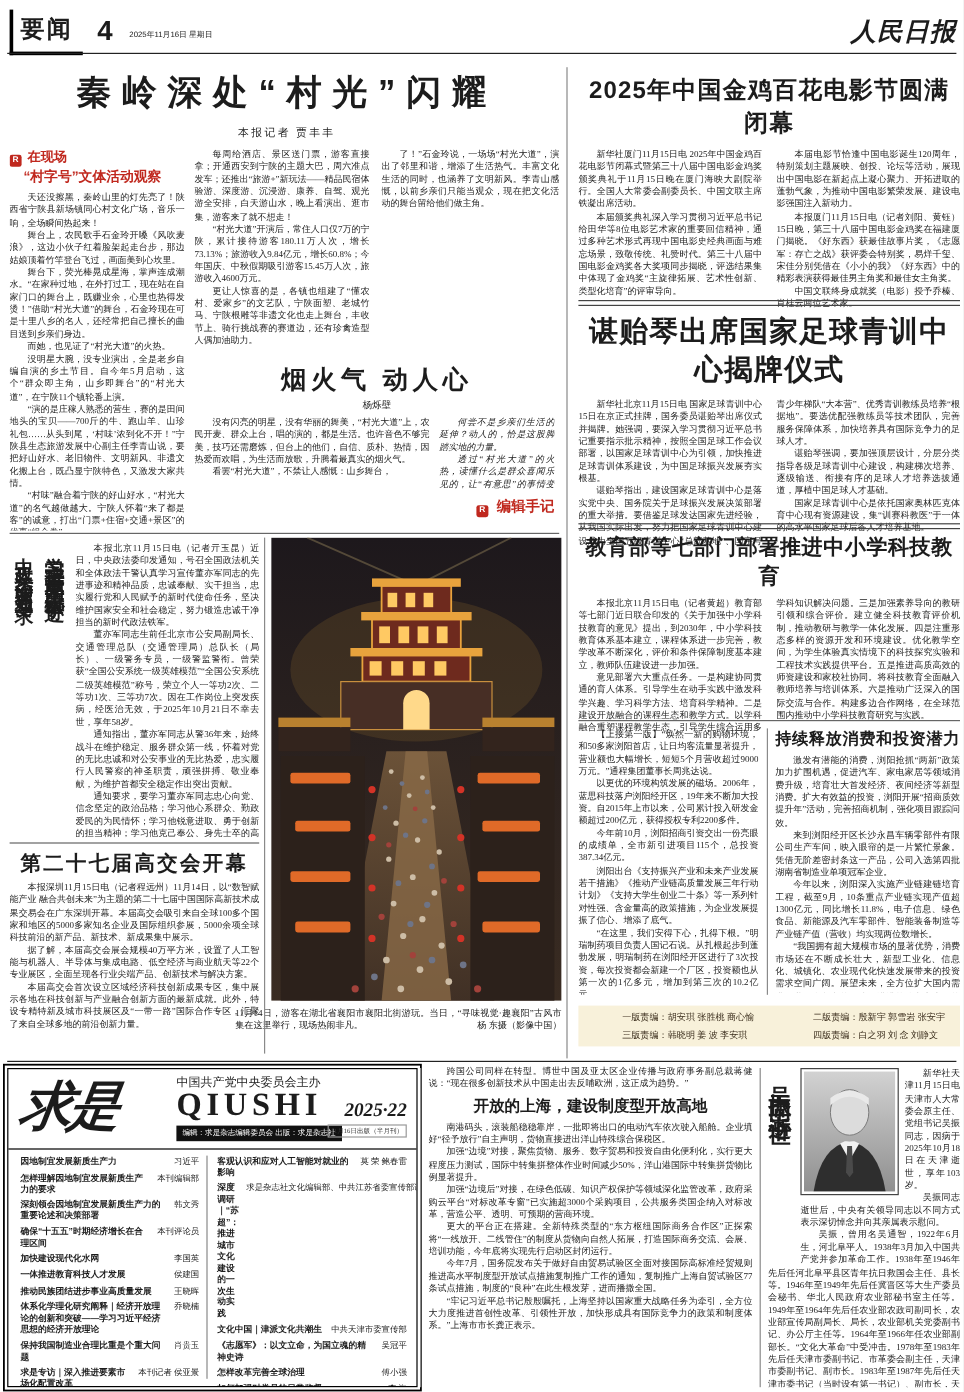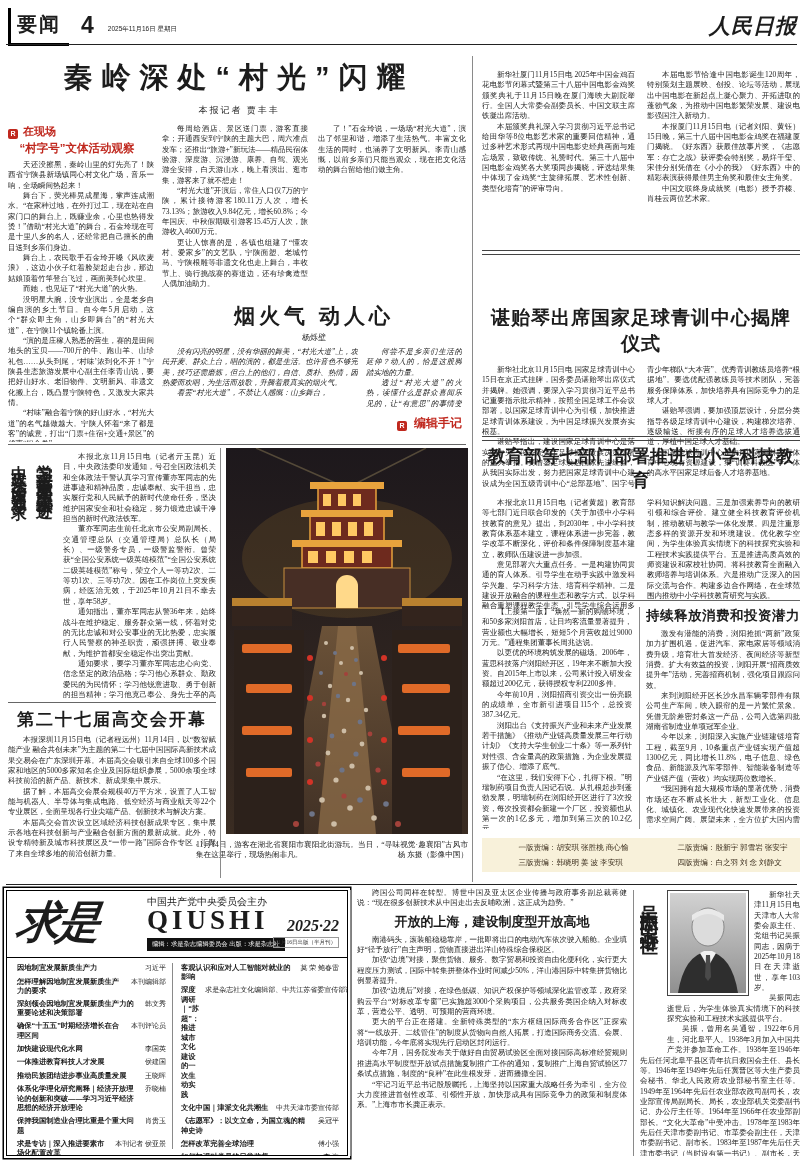--- a/index.html
+++ b/index.html
@@ -43,42 +43,42 @@
   <div class="abs center" style="left:10px;top:104px;width:458px;font-size:9px;letter-spacing:2px;">本报记者  贾丰丰</div>
 
   <div class="abs body-text" style="left:8px;top:124px;width:146px;height:318px;">
     <div style="text-indent:0;margin-bottom:2px;">
       <span class="kicker-icon">R</span>
       <span class="red head-sans" style="font-size:11px;">在现场</span>
     </div>
     <div class="red head-sans" style="font-size:11.5px;text-indent:1em;margin-bottom:3px;">“村字号”文体活动观察</div>
     <div>
         <p>天还没擦黑，秦岭山里的灯先亮了！陕西省宁陕县新场镇同心村文化广场，音乐一响，全场瞬间热起来！</p>
+        <p>舞台上，农民歌手石金玲开嗓《风吹麦浪》，这边小伙子红着脸架起走台步，那边姑娘顶着竹竿登台飞过，画面美到心坎里。</p>
         <p>舞台下，荧光棒晃成星海，掌声连成潮水。“在家种过地，在外打过工，现在站在自家门口的舞台上，既赚业余，心里也热得发烫！”借助“村光大道”的舞台，石金玲现在可是十里八乡的名人，还经常把自己擅长的曲目送到乡亲们身边。</p>
-        <p>舞台上，农民歌手石金玲开嗓《风吹麦浪》，这边小伙子红着脸架起走台步，那边姑娘顶着竹竿登台飞过，画面美到心坎里。</p>
         <p>而她，也见证了“村光大道”的火热。</p>
         <p>没明星大腕，没专业演出，全是老乡自编自演的乡土节目。自今年5月启动，这个“群众即主角，山乡即舞台”的“村光大道”，在宁陕11个镇轮番上演。</p>
         <p>“演的是庄稼人熟悉的营生，赛的是田间地头的宝贝——700斤的牛、跑山羊、山珍礼包……从头到尾，‘村味’浓到化不开！”宁陕县生态旅游发展中心副主任李青山说，要把好山好水、老旧物件、文明新风、非遗文化搬上台，既凸显宁陕特色，又激发大家共情。</p>
         <p>“村味”融合着宁陕的好山好水，“村光大道”的名气越做越大。宁陕人怀着“来了都是客”的诚意，打出“门票+住宿+交通+景区”的优惠“组合拳”。</p>
       </div>
   </div>
   <div class="abs body-text" style="left:162px;top:124px;width:146px;height:176px;">
       <p>每周给酒店、景区送门票，游客直接拿；开通西安到宁陕的主题大巴，周六准点发车；还推出“旅游+”新玩法——精品民宿体验游、深度游、沉浸游、康养、自驾、观光游全安排，白天游山水，晚上看演出、逛市集，游客来了就不想走！</p>
       <p>“村光大道”开演后，常住人口仅7万的宁陕，累计接待游客180.11万人次，增长73.13%；旅游收入9.84亿元，增长60.8%；今年国庆、中秋假期吸引游客15.45万人次，旅游收入4600万元。</p>
       <p>更让人惊喜的是，各镇也组建了“懂农村、爱家乡”的文艺队，宁陕面塑、老城竹马、宁陕根雕等非遗文化也走上舞台，丰收节上、骑行挑战赛的赛道边，还有珍禽造型人偶加油助力。</p>
     </div>
   <div class="abs body-text" style="left:318px;top:124px;width:148px;height:176px;">
       <p>了！”石金玲说，一场场“村光大道”，演出了邻里和谐，增添了生活热气。丰富文化生活的同时，也涵养了文明新风。李青山感慨，以前乡亲们只能当观众，现在把文化活动的舞台留给他们做主角。</p>
     </div>
 
   <div class="abs" style="left:162px;top:302px;width:304px;height:140px;">
     <div class="head-sans center" style="font-size:21px;letter-spacing:4px;">烟火气  动人心</div>
     <div class="center" style="font-size:8px;margin:2px 0 4px 0;">杨烁壁</div>
     <div style="display:flex;gap:8px;">
-      <div class="body-text" style="width:196px;height:88px;font-style:italic;">
+      <div class="body-text" style="width:196px;height:88px;">
           <p>没有闪亮的明星，没有华丽的舞美，“村光大道”上，农民开麦、群众上台，唱的演的，都是生活。也许音色不够完美，技巧还需磨炼，但台上的他们，自信、质朴、热情，因热爱而欢唱，为生活而放歌，升腾着最真实的烟火气。</p>
           <p>看罢“村光大道”，不禁让人感慨：山乡舞台，</p>
         </div>
       <div style="width:96px;">
         <div class="body-text" style="height:62px;font-style:italic;">
             <p>何尝不是乡亲们生活的延伸？动人的，恰是这股脚踏实地的力量。</p>
             <p>透过“村光大道”的火热，读懂什么是群众喜闻乐见的，让“有意思”的事情变得“有意义”，串联起乡间的“风土”“风物”“风情”，我们需要更多贴近生活、贴近泥土、贴近心灵的舞台和作品。</p>
           </div>
         <div style="text-align:right;margin-top:4px;">
           <span class="kicker-icon">R</span>
@@ -233,33 +233,34 @@
         <p>据了解，本届高交会展会规模40万平方米，设置了人工智能与机器人、半导体与集成电路、低空经济与商业航天等22个专业展区，全面呈现各行业尖端产品、创新技术与解决方案。</p>
         <p>本届高交会首次设立区域经济科技创新成果专区，集中展示各地在科技创新与产业融合创新方面的最新成就。此外，特设专精特新及城市科技展区及“一带一路”国际合作专区，汇聚了来自全球多地的前沿创新力量。</p>
       </div>
   </div>
 
   <div class="abs vline" style="left:220px;top:448px;height:430px;"></div>
 
   <div class="abs vline" style="left:472px;top:56px;height:826px;"></div>
 
   <div class="abs" style="left:482px;top:62px;width:318px;">
+    <div class="head-sans center" style="font-size:20px;letter-spacing:1px;">2025年中国金鸡百花电影节圆满闭幕</div>
     <div class="body-text" style="margin-top:8px;height:150px;column-count:2;column-gap:12px;">
         <p>新华社厦门11月15日电  2025年中国金鸡百花电影节闭幕式暨第三十八届中国电影金鸡奖颁奖典礼于11月15日晚在厦门海映大剧院举行。全国人大常委会副委员长、中国文联主席铁凝出席活动。</p>
         <p>本届颁奖典礼深入学习贯彻习近平总书记给田华等8位电影艺术家的重要回信精神，通过多种艺术形式再现中国电影史经典画面与难忘场景，致敬传统、礼赞时代。第三十八届中国电影金鸡奖各大奖项同步揭晓，评选结果集中体现了金鸡奖“主旋律拓展、艺术性创新、类型化培育”的评审导向。</p>
         <p>本届电影节恰逢中国电影诞生120周年，特别策划主题展映、创投、论坛等活动，展现出中国电影在新起点上凝心聚力、开拓进取的蓬勃气象，为推动中国电影繁荣发展、建设电影强国注入新动力。</p>
         <p>本报厦门11月15日电（记者刘阳、黄钰）15日晚，第三十八届中国电影金鸡奖在福建厦门揭晓。《好东西》获最佳故事片奖，《志愿军：存亡之战》获评委会特别奖，易烊千玺、宋佳分别凭借在《小小的我》《好东西》中的精彩表演获得最佳男主角奖和最佳女主角奖。</p>
         <p>中国文联终身成就奖（电影）授予乔榛、肖桂云两位艺术家。</p>
       </div>
   </div>
 
   <div class="abs dblline" style="left:482px;top:250px;width:318px;"></div>
 
   <div class="abs" style="left:482px;top:260px;width:318px;">
-    <div class="head-sans center" style="font-size:19px;letter-spacing:1px;margin-top:45px;">谌贻琴出席国家足球青训中心揭牌仪式</div>
+    <div class="head-sans center" style="font-size:24px;letter-spacing:1px;">谌贻琴出席国家足球青训中心揭牌仪式</div>
     <div class="body-text" style="margin-top:8px;height:140px;column-count:2;column-gap:12px;">
         <p>新华社北京11月15日电  国家足球青训中心15日在京正式挂牌，国务委员谌贻琴出席仪式并揭牌。她强调，要深入学习贯彻习近平总书记重要指示批示精神，按照全国足球工作会议部署，以国家足球青训中心为引领，加快推进足球青训体系建设，为中国足球振兴发展夯实根基。</p>
         <p>谌贻琴指出，建设国家足球青训中心是落实党中央、国务院关于足球振兴发展决策部署的重大举措。要借鉴足球发达国家先进经验，从我国实际出发，努力把国家足球青训中心建设成为全国五级青训中心“总部基地”、国字号青少年梯队“大本营”、优秀青训教练员培养“根据地”。要选优配强教练员等技术团队，完善服务保障体系，加快培养具有国际竞争力的足球人才。</p>
         <p>谌贻琴强调，要加强顶层设计，分层分类指导各级足球青训中心建设，构建梯次培养、逐级输送、衔接有序的足球人才培养选拔通道，厚植中国足球人才基础。</p>
         <p>国家足球青训中心是依托国家奥林匹克体育中心现有资源建设，集“训赛科教医”于一体的高水平国家足球后备人才培养基地。</p>
       </div>
   </div>
 
   <div class="abs dblline" style="left:482px;top:436px;width:318px;"></div>
 
@@ -417,18 +418,18 @@
           </defs>
         <ellipse cx="38" cy="34" rx="16" ry="19" fill="#dcdcdc" stroke="#777" stroke-width="0.8"></ellipse>
         <path d="M22 28 Q38 14 54 28 L54 22 Q38 10 22 22 Z" fill="#e9e9e9"></path>
         <path d="M8 100 Q14 62 38 58 Q62 62 68 100 Z" fill="#2e2e2e"></path>
         <path d="M30 60 L38 74 L46 60 L42 58 L34 58 Z" fill="#f2f2f2"></path>
         <path d="M36 62 L40 62 L41 84 L38 88 L35 84 Z" fill="#4a4a4a"></path>
       </svg>
     </div>
     <div>
         <p>新华社天津11月15日电  天津市人大常委会原主任、党组书记吴振同志，因病于2025年10月18日在天津逝世，享年103岁。</p>
-        <p>吴振同志逝世后，为学生体验真实情境下的科技探究实验和工程技术实践提供平台。</p>
+        <p>吴振同志逝世后，中央有关领导同志以不同方式表示深切悼念并向其亲属表示慰问。</p>
         <p>吴振，曾用名吴通智，1922年6月生，河北阜平人。1938年3月加入中国共产党并参加革命工作。1938年至1946年先后任河北阜平县区青年抗日救国会主任、县长等。1946年至1949年先后任冀晋区等大生产委员会秘书、华北人民政府农业部秘书室主任等。1949年至1964年先后任农业部农政司副司长，农业部宣传局副局长、局长，农业部机关党委副书记、办公厅主任等。1964年至1966年任农业部副部长。“文化大革命”中受冲击。1978年至1983年先后任天津市委副书记、市革委会副主任，天津市委副书记、副市长。1983年至1987年先后任天津市委书记（当时设有第一书记）、副市长，天津市委副书记、政法委书记。1987年至1988年任天津市政协主席、党组书记。1988年至1993年任天津市人大常委会主任、党组书记。2004年11月离休。</p>
       </div>
   </div>
 
 </div>
 
 </body></html>

